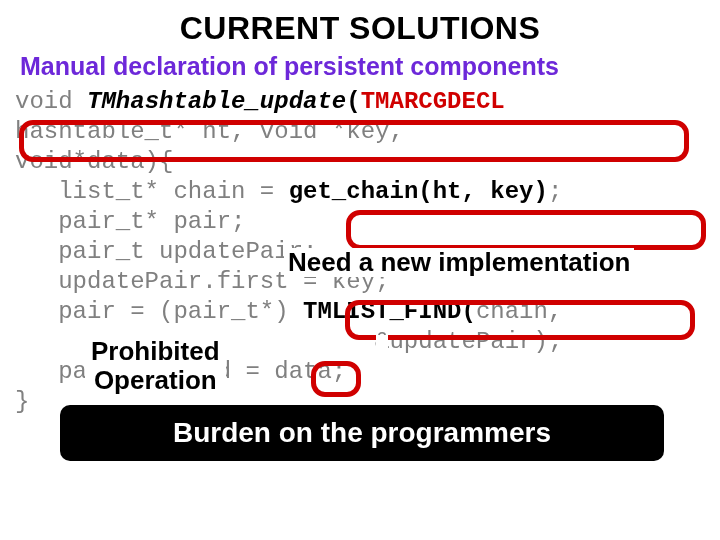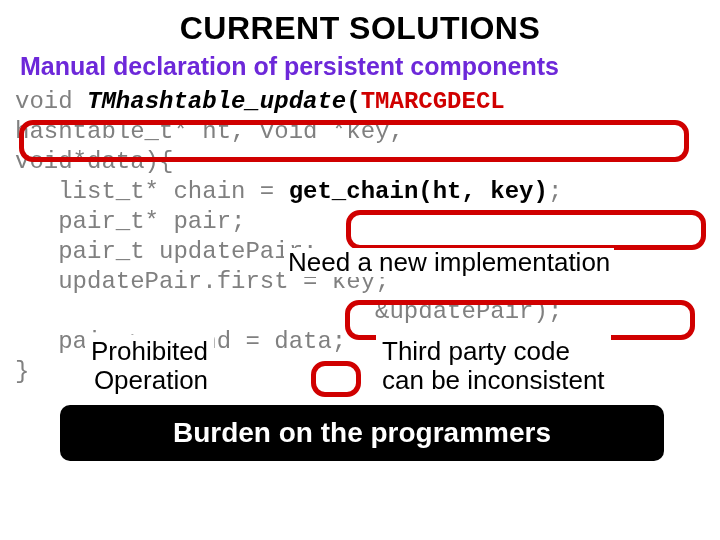--- a/index.html
+++ b/index.html
@@ -49,27 +49,27 @@
   }
   .rr1 { left: 19px; top: 120px; width: 670px; height: 42px; }
   .rr2 { left: 346px; top: 210px; width: 360px; height: 40px; }
   .rr3 { left: 345px; top: 300px; width: 350px; height: 40px; }
   .rr4 { left: 311px; top: 361px; width: 50px; height: 36px; }
 
   
   .anno {
     position: absolute;
     font-family: Arial, Helvetica, sans-serif;
-    font-weight: 400;
+    font-weight: 700;
     color: #000;
     background: #fff;
     line-height: 1.1;
   }
   .anno-need { left: 284px; top: 248px; font-size: 26px; padding: 0 4px; }
-  .anno-proh { left: 85px; top: 335px; font-size: 26px; text-align: right; padding: 2px 6px; }
+  .anno-proh { left: 85px; top: 335px; font-size: 26px; text-align: center; padding: 2px 6px; }
   .anno-third { left: 376px; top: 335px; font-size: 26px; text-align: left; padding: 2px 6px; }
 
   
   .banner {
     position: absolute;
     left: 60px;
     top: 405px;
     width: 604px;
     background: #000;
     color: #fff;
@@ -87,33 +87,33 @@
 <div class="subtitle">Manual declaration of persistent components</div>
 
 <div class="code-area">
   <div class="code-line"><span class="kw-void">void </span><span class="black-bold">TMhashtable_update</span><span class="black-bold-n">(</span><span class="red-bold">TMARCGDECL</span></div>
   <div class="code-line">hashtable_t* ht, void *key,</div>
   <div class="code-line">void*data){</div>
   <div class="code-line"><span>   list_t* chain = </span><span class="black-bold-n">get_chain(ht, key)</span><span>;</span></div>
   <div class="code-line">   pair_t* pair;</div>
   <div class="code-line">   pair_t updatePair;</div>
   <div class="code-line">   updatePair.first = key;</div>
+  <div class="code-line"><span>   pair = (pair_t*) </span><span class="black-bold-n">TMLIST_FIND(</span><span>chain,</span></div>
   <div class="code-line">                         &amp;updatePair);</div>
   <div class="code-line">   pair-&gt;second = data;</div>
   <div class="code-line">}</div>
 </div>
 
 <div class="rr rr1"></div>
 <div class="rr rr2"></div>
 <div class="rr rr3"></div>
 <div class="rr rr4"></div>
 
 <div class="anno anno-need">Need a new implementation</div>
 <div class="anno anno-proh">
   <span>Prohibited</span><br>
   <span>Operation</span>
 </div>
 <div class="anno anno-third">
-  <span>Third party code</span><br>
-  <span>can be inconsistent</span>
+  <br>
 </div>
 
 <div class="banner">Burden on the programmers</div>
 
 </body></html>

